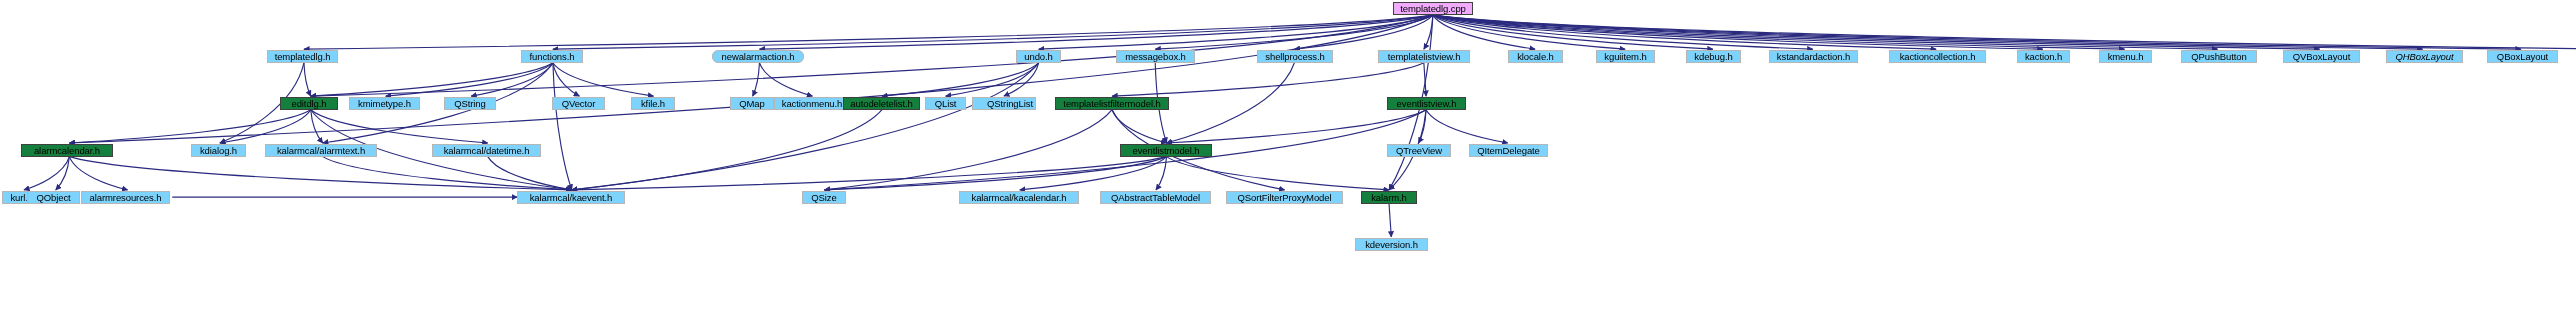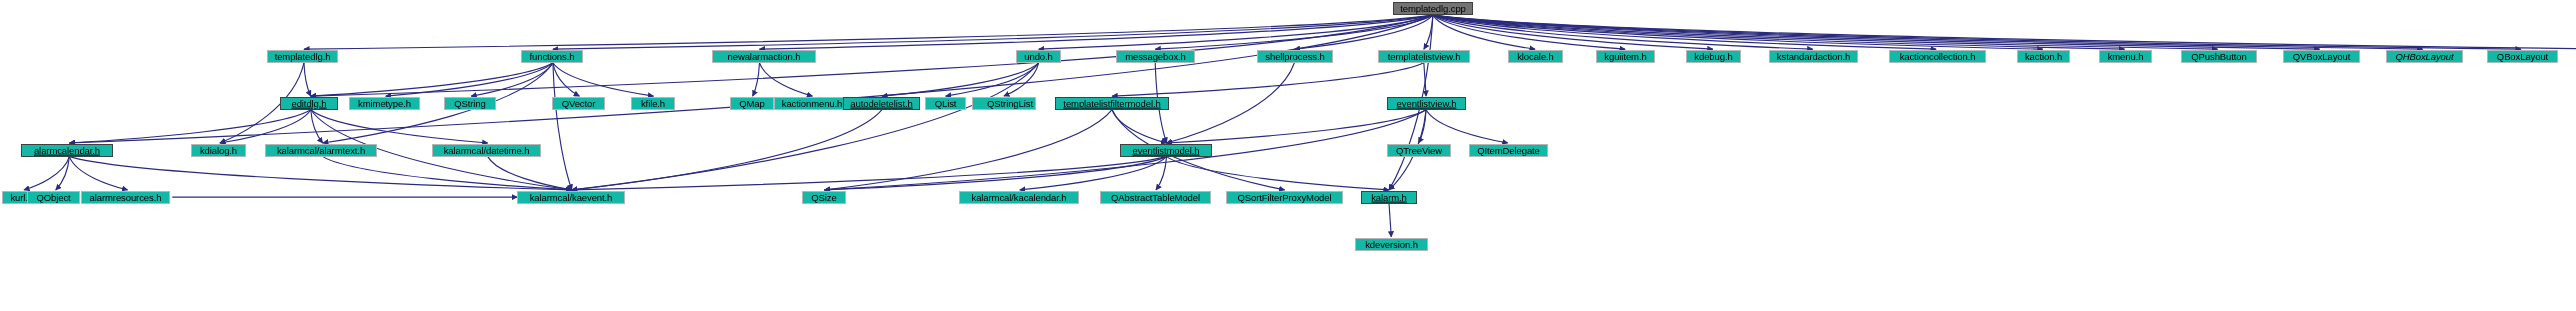--- a/index.html
+++ b/index.html
@@ -19,40 +19,39 @@
     position: absolute;
     left: 0;
     top: 0;
     width: 2576px;
     height: 311px;
     pointer-events: none;
   }
   .node {
     position: absolute;
     box-sizing: border-box;
-    background: #14b8a6;
+    background: #7dd3fc;
     border: 0.8px solid #b6b6b6;
     color: #000000;
     font-size: 9.5px;
     line-height: 1;
     display: flex;
     align-items: center;
     justify-content: center;
     white-space: nowrap;
     height: 13px;
     letter-spacing: -0.1px;
   }
   .node.bold {
     border: 1.5px solid #404040;
-    background: #14b8a6;
-    text-decoration: underline;
+    background: #15803d;
   }
   .node.root {
     border: 0.8px solid #404040;
-    background: #737373;
+    background: #f0abfc;
   }
   .node-label {
     display: block;
     transform: translateY(-0.4px);
   }
 </style>
 </head>
 <body>
 
 <div id="graph-root">
@@ -136,21 +135,21 @@
   <div id="nodes-layer">
       <div class="node root" style="left: 1393px; top: 2.3px; width: 80px;">
         <span class="node-label">templatedlg.cpp</span>
       </div>
       <div class="node" style="left: 267px; top: 50px; width: 71px;">
         <span class="node-label">templatedlg.h</span>
       </div>
       <div class="node" style="left: 521px; top: 50px; width: 62px;">
         <span class="node-label">functions.h</span>
       </div>
-      <div class="node" style="left: 712px; top: 50px; width: 104px;">
+      <div class="node" style="left: 712px; top: 50px; width: 92px; border-radius: 6px;">
         <span class="node-label">newalarmaction.h</span>
       </div>
       <div class="node" style="left: 1016px; top: 50px; width: 45px;">
         <span class="node-label">undo.h</span>
       </div>
       <div class="node" style="left: 1116px; top: 50px; width: 79px;">
         <span class="node-label">messagebox.h</span>
       </div>
       <div class="node" style="left: 1257px; top: 50px; width: 76px;">
         <span class="node-label">shellprocess.h</span>

